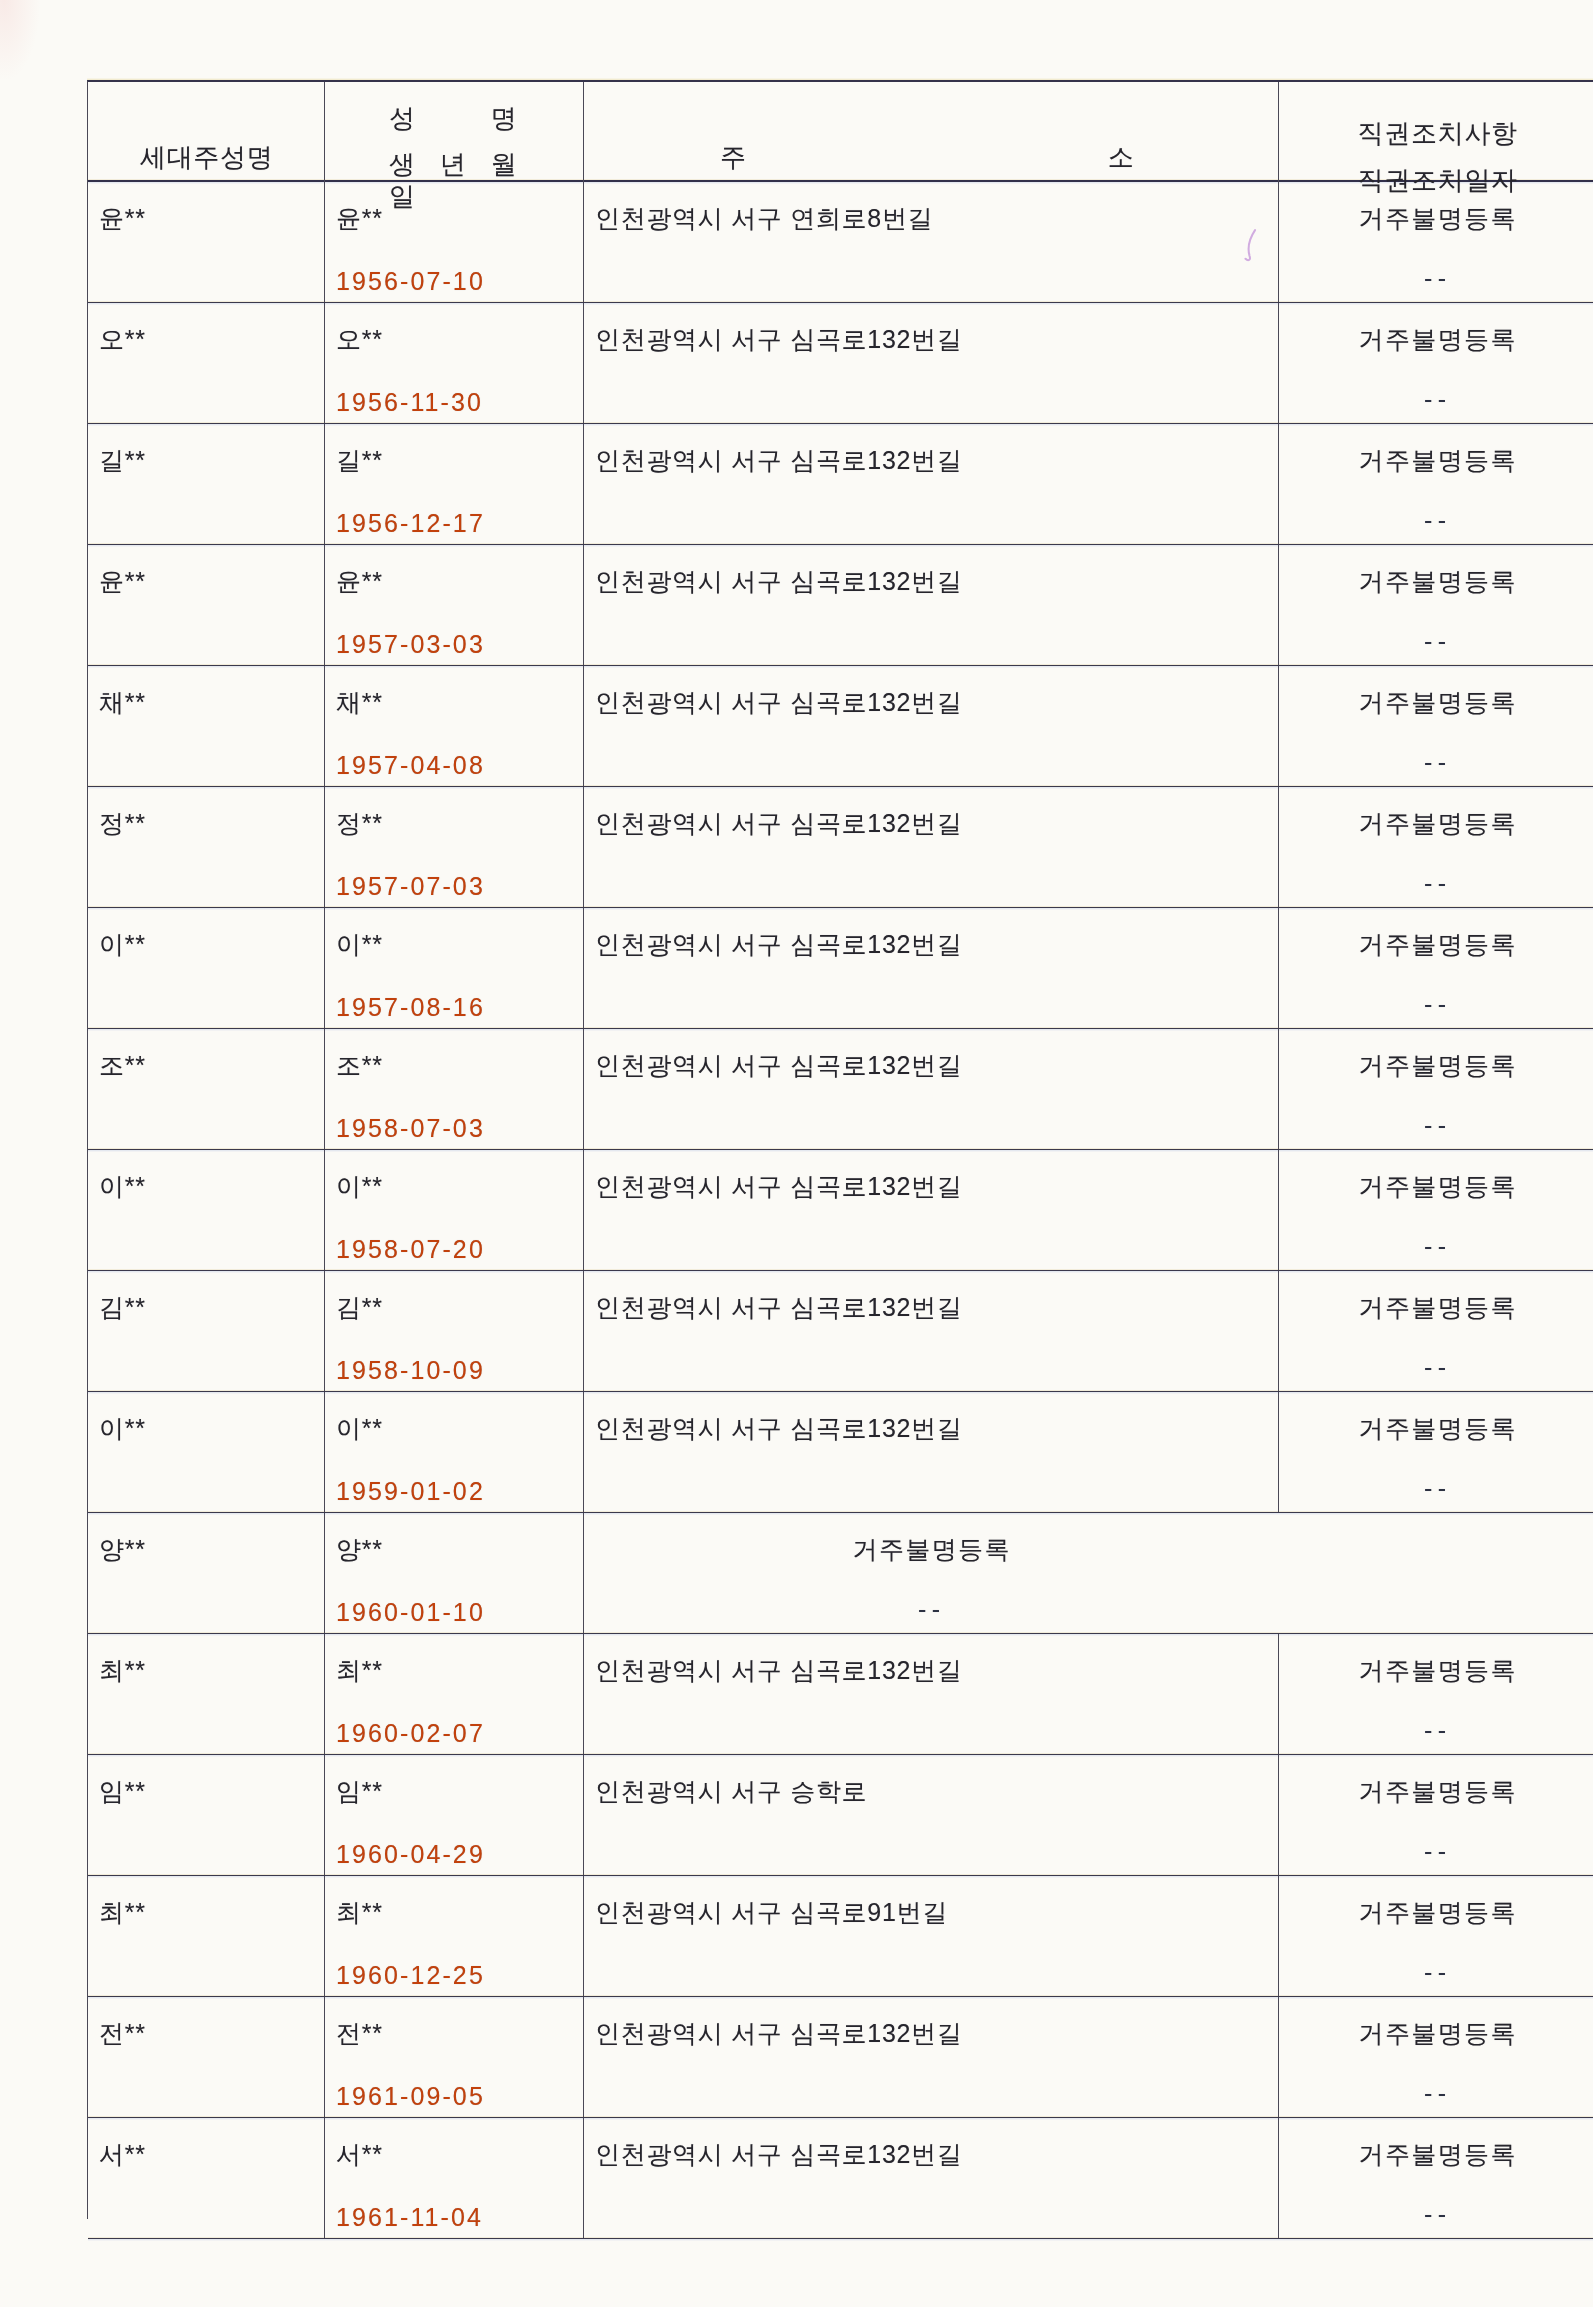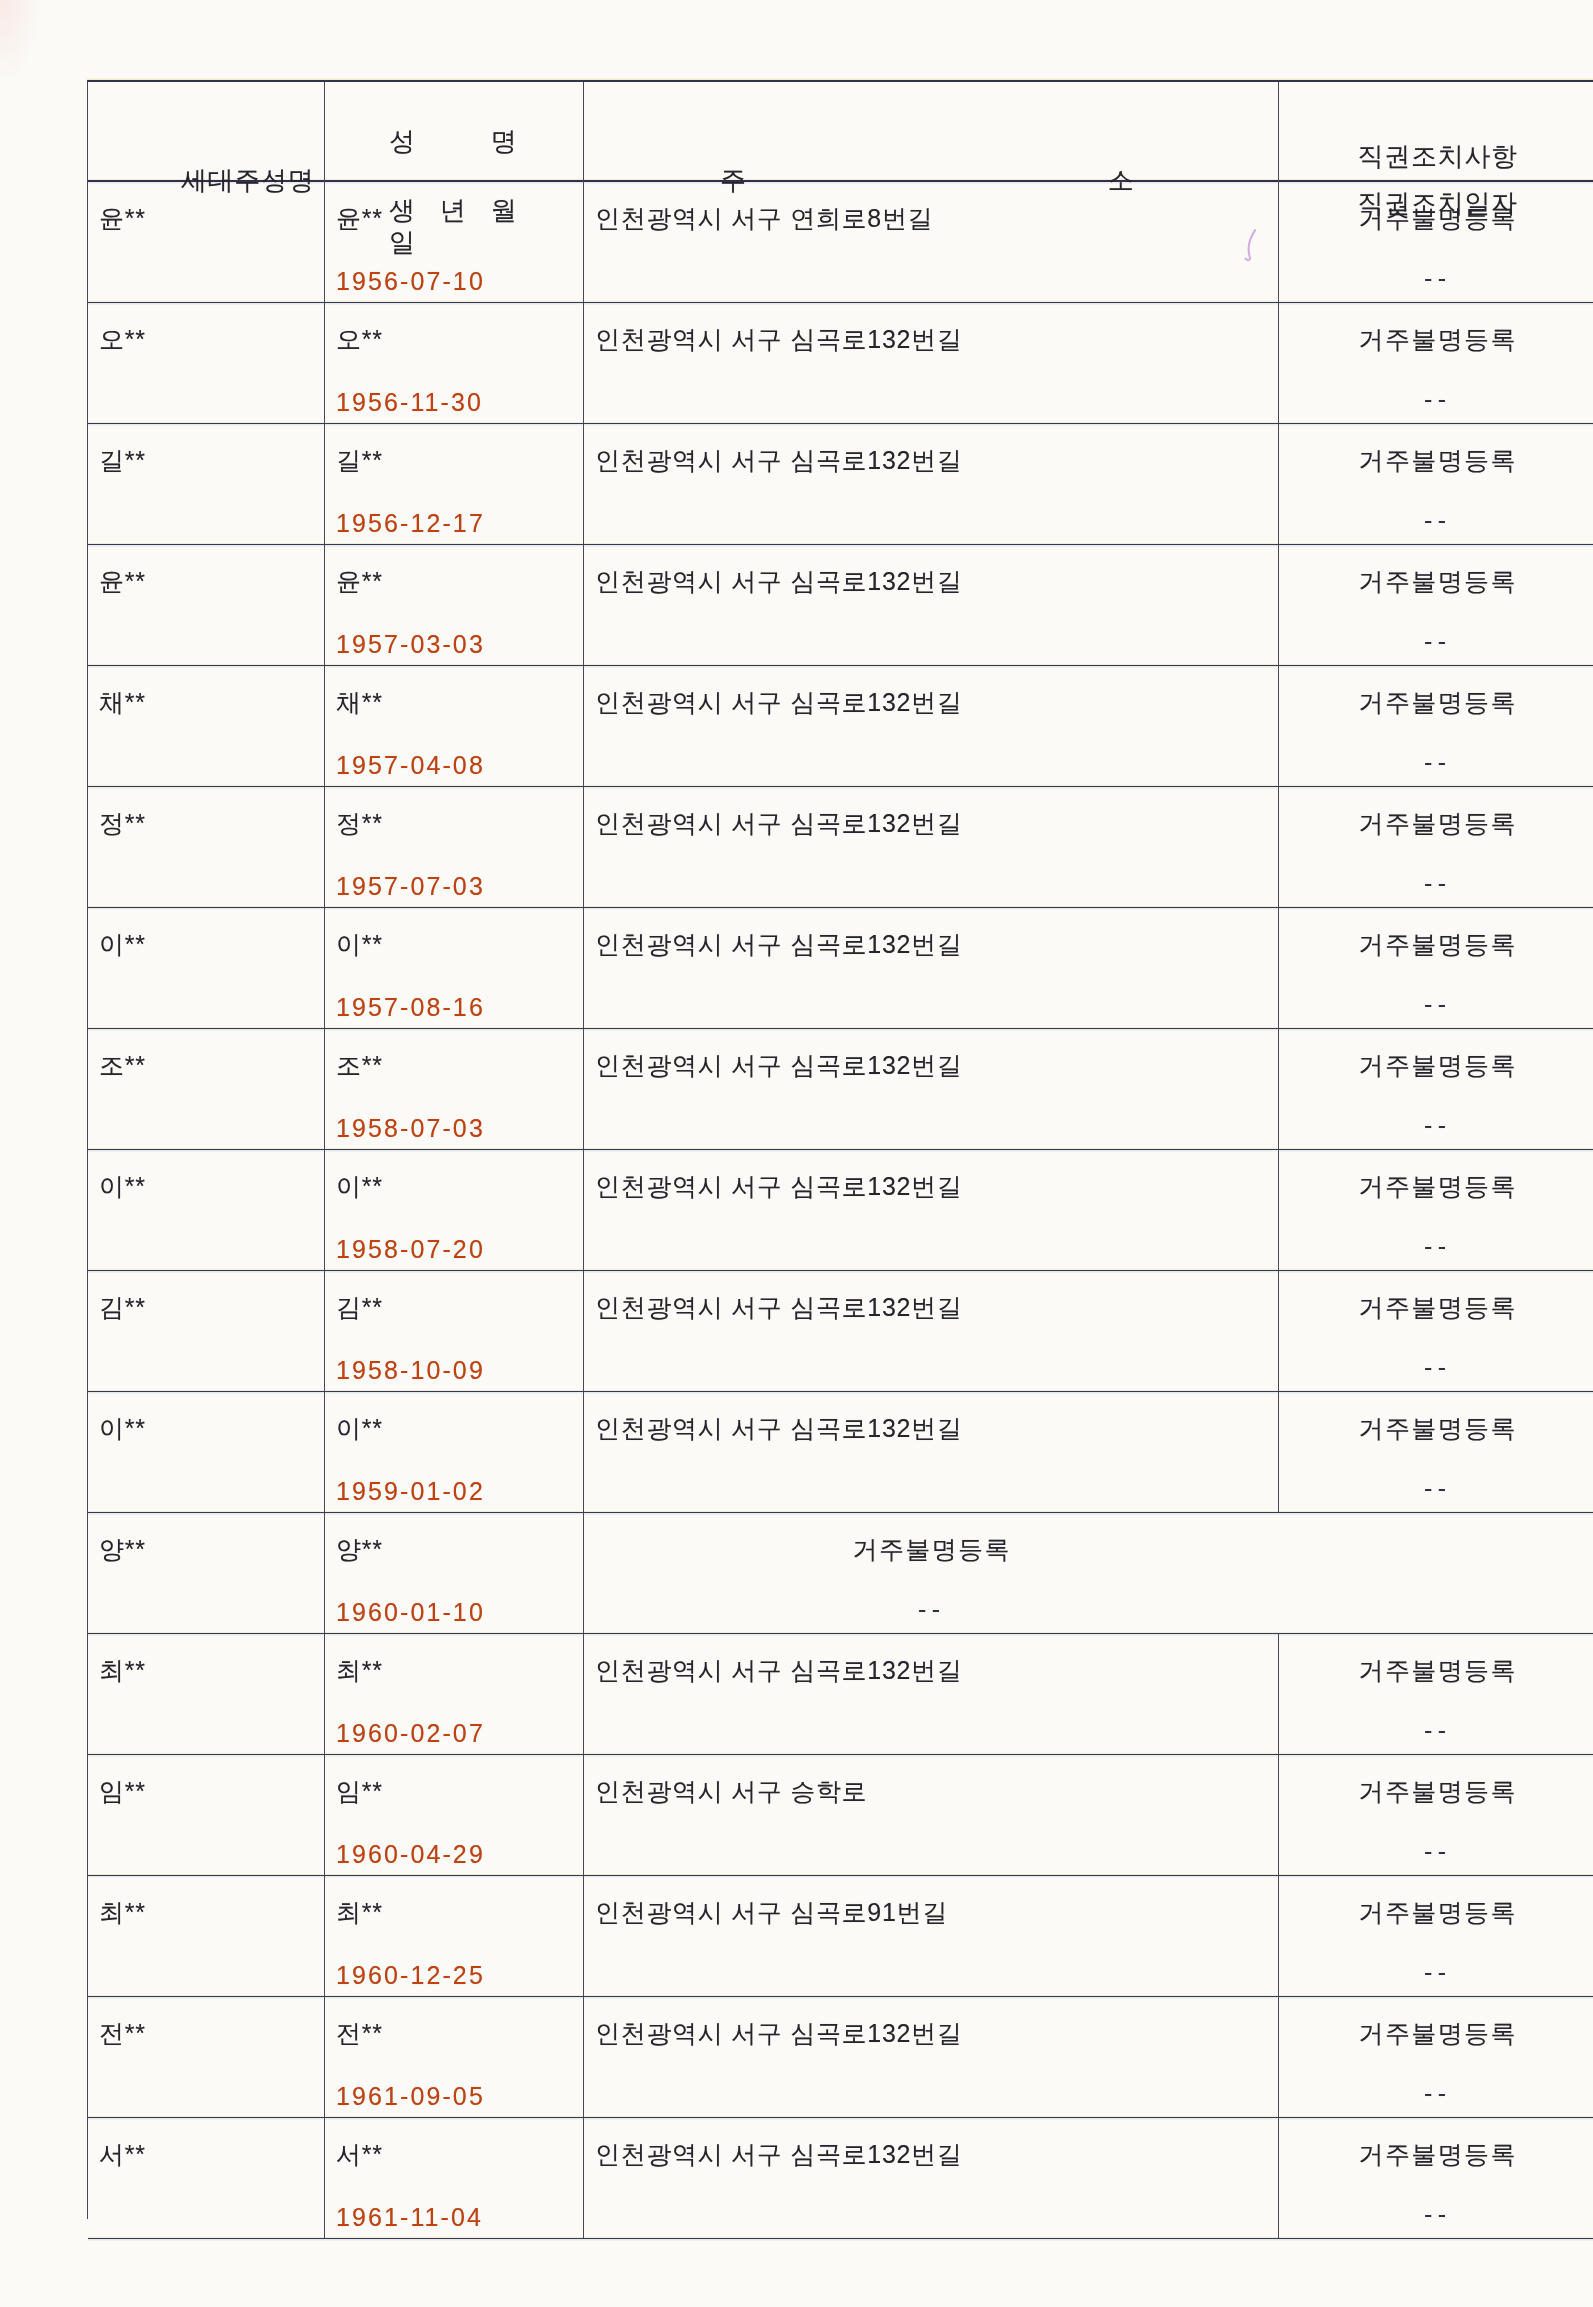--- a/index.html
+++ b/index.html
@@ -34,25 +34,25 @@
   .trow.header{height:98px;border-bottom:2.1px solid #32304a;}
   .cell{
     position:relative;
     border-left:1.4px solid #4a4856;
     padding:20.5px 9.6px 0 11px;
     font-size:25px;
     line-height:31.5px;
     letter-spacing:0.7px;
     text-shadow:0 0 0.7px rgba(45,44,60,.35);
   }
-  .cell:first-child{border-left:none;align-items:flex-end;}
+  .cell:first-child{border-left:none;}
   .hcell{display:flex;flex-direction:column;justify-content:center;gap:15px;font-size:26px;}
   .hcenter{text-align:center;}
   .hjust{text-align:justify;text-align-last:justify;}
-  .h-name{padding:0 56px 0 53px;margin-top:23px;}
+  .h-name{padding:0 56px 0 53px;}
   .h-addr{padding:0 134px 0 125px;font-family:Liberation Serif, serif;}
   .name{display:block;}
   .birth{display:block;margin-top:31.5px;letter-spacing:2.1px;font-size:25px;color:#c2410c;}
   .action{display:block;text-align:center;letter-spacing:1.4px;}
   .action-date{display:block;text-align:center;margin-top:29px;letter-spacing:5.5px;color:#2c3142;}
   .scribble{position:absolute;left:1229px;top:226px;opacity:.55;}
 </style>
 </head>
 <body>
 

